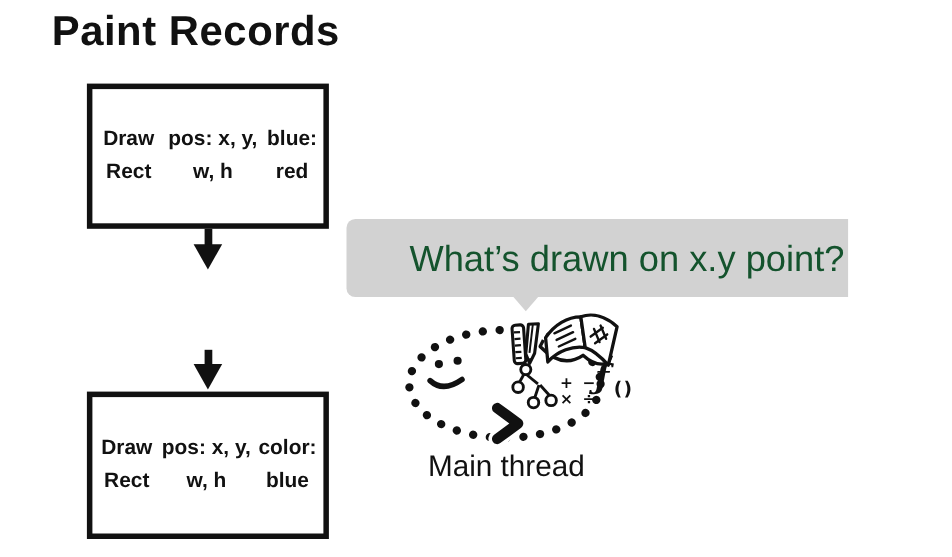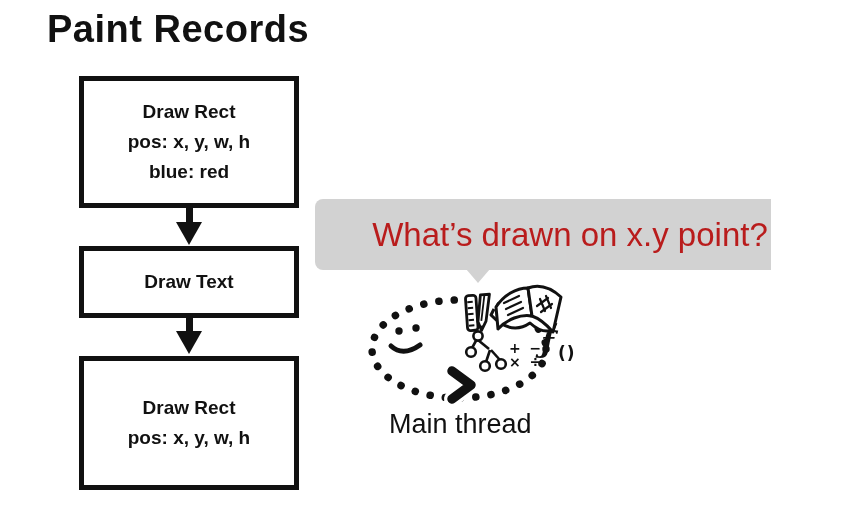--- a/index.html
+++ b/index.html
@@ -7,21 +7,21 @@
     position:relative; width:771px; height:506px; background:#ffffff;
     font-family:"Liberation Sans", sans-serif; color:#111111; overflow:hidden;
   }
   .title {
     position:absolute; left:47px; top:8px; margin:0;
     font-size:38px; font-weight:700; letter-spacing:0.5px; color:#111111;
   }
   .box {
     position:absolute; left:79px; width:220px; box-sizing:border-box;
     border:5px solid #111111; background:#ffffff;
-    display:flex; flex-direction:column; justify-content:center; align-items:center;
+    display:flex; flex-direction:row; justify-content:center; align-items:center;
     text-align:center; font-size:19px; font-weight:700; line-height:30px; color:#111111;
   }
   .box1 { top:76px;  height:132px; }
   .box2 { top:246px; height:72px;  }
   .box3 { top:356px; height:134px; }
   .arrow-stem {
     position:absolute; left:186px; width:7px; background:#111111;
   }
   .stem1 { top:208px; height:15px; }
   .stem2 { top:318px; height:14px; }
@@ -29,21 +29,21 @@
     position:absolute; left:176px; width:0; height:0;
     border-left:13px solid transparent; border-right:13px solid transparent;
     border-top:23px solid #111111;
   }
   .head1 { top:222px; }
   .head2 { top:331px; }
   .bubble {
     position:absolute; left:315px; top:199px; width:510px; height:71px;
     background:#d2d2d2; border-radius:8px;
     display:flex; align-items:center; justify-content:center;
-    font-size:33px; font-weight:400; color:#b91c1c; white-space:nowrap;
+    font-size:33px; font-weight:400; color:#14532d; white-space:nowrap;
   }
   .bubble-tail {
     position:absolute; left:466px; top:269px; width:0; height:0;
     border-left:12px solid transparent; border-right:12px solid transparent;
     border-top:14px solid #d2d2d2;
   }
   .doodle { position:absolute; left:355px; top:277px; width:260px; height:135px; }
   .main-thread {
     position:absolute; left:389px; top:409px;
     font-size:27px; font-weight:400; color:#111111;
@@ -64,30 +64,28 @@
 
   <div class="box box1">
     <div>Draw Rect</div>
     <div>pos: x, y, w, h</div>
     <div>blue: red</div>
   </div>
 
   <div class="arrow-stem stem1"></div>
   <div class="arrow-head head1"></div>
 
-  <div class="box box2">
-    <div>Draw Text</div>
-  </div>
 
   <div class="arrow-stem stem2"></div>
   <div class="arrow-head head2"></div>
 
   <div class="box box3">
     <div>Draw Rect</div>
     <div>pos: x, y, w, h</div>
+    <div>color: blue</div>
   </div>
 
   <div class="bubble">
     <span>What’s drawn on x.y point?</span>
   </div>
   <div class="bubble-tail"></div>
 
   <svg class="doodle" viewBox="355 277 260 135" xmlns="http://www.w3.org/2000/svg">
 
     <ellipse cx="459" cy="349" rx="87" ry="49" class="ink-stroke" stroke-width="7.5" stroke-linecap="round" stroke-dasharray="0.1 15.2"></ellipse>

